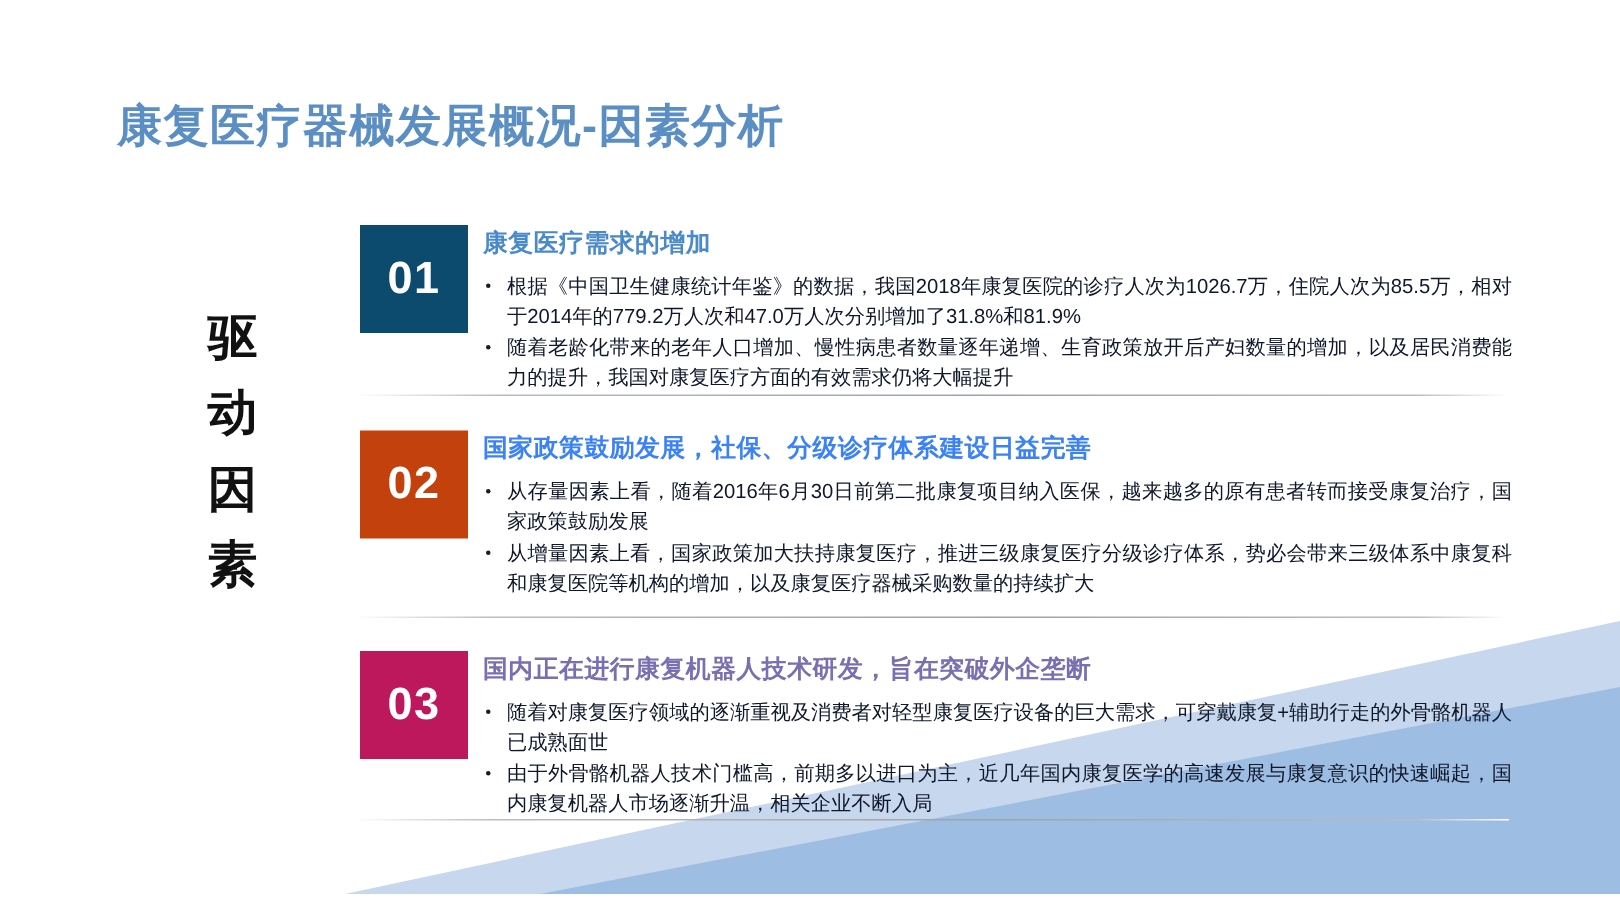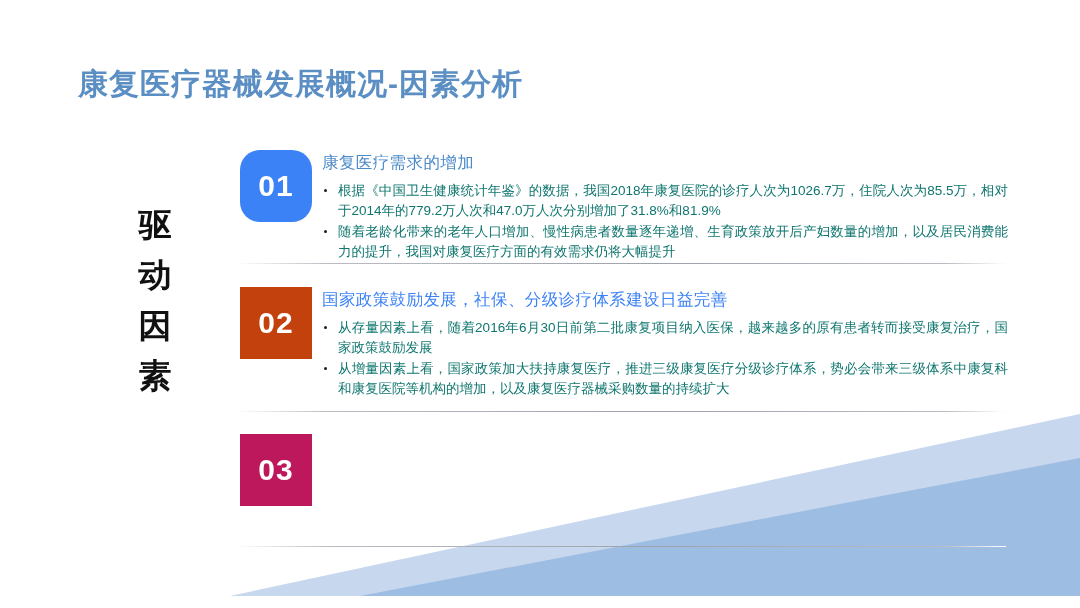--- a/index.html
+++ b/index.html
@@ -80,37 +80,37 @@
     justify-content: center;
     letter-spacing: 1px;
   }
 
   .block-body {
     margin-left: 82px;
   }
 
   .block-heading {
     font-size: 16.5px;
-    font-weight: normal;
+    font-weight: bold;
     line-height: 1.3;
     margin: 2px 0 8px 0;
     letter-spacing: 0.4px;
   }
 
   .bullets {
     list-style: none;
     margin: 0;
     padding: 0;
   }
   .bullets li {
     position: relative;
     padding-left: 16px;
     font-size: 13.5px;
     line-height: 19.5px;
-    color: #0f766e;
+    color: #0f172a;
     margin-bottom: 2px;
     text-align: justify;
   }
   .bullets li::before {
     content: "";
     position: absolute;
     left: 2px;
     top: 8px;
     width: 3px;
     height: 3px;
@@ -143,21 +143,21 @@
   <div id="title" style="color: rgb(91, 143, 196);">康复医疗器械发展概况-因素分析</div>
 
   <div id="vertical-label">
     <span>驱</span>
     <span>动</span>
     <span>因</span>
     <span>素</span>
   </div>
 
   <div class="block" id="block-0">
-    <div class="num-box" style="background: #3b82f6; border-radius: 20px;">01</div>
+    <div class="num-box" style="background: #0c4a6e;">01</div>
     <div class="block-body">
       <div class="block-heading" style="color: rgb(74, 138, 201);">康复医疗需求的增加</div>
       <ul class="bullets">
         <li>根据《中国卫生健康统计年鉴》的数据，我国2018年康复医院的诊疗人次为1026.7万，住院人次为85.5万，相对于2014年的779.2万人次和47.0万人次分别增加了31.8%和81.9%</li>
         <li>随着老龄化带来的老年人口增加、慢性病患者数量逐年递增、生育政策放开后产妇数量的增加，以及居民消费能力的提升，我国对康复医疗方面的有效需求仍将大幅提升</li>
       </ul>
     </div>
   </div>
 
   <div class="separator" id="sep-0"></div>
@@ -170,17 +170,24 @@
         <li>从存量因素上看，随着2016年6月30日前第二批康复项目纳入医保，越来越多的原有患者转而接受康复治疗，国家政策鼓励发展</li>
         <li>从增量因素上看，国家政策加大扶持康复医疗，推进三级康复医疗分级诊疗体系，势必会带来三级体系中康复科和康复医院等机构的增加，以及康复医疗器械采购数量的持续扩大</li>
       </ul>
     </div>
   </div>
 
   <div class="separator" id="sep-1"></div>
 
   <div class="block" id="block-2">
     <div class="num-box" style="background: #be185d;">03</div>
+    <div class="block-body">
+      <div class="block-heading" style="color: rgb(122, 111, 176);">国内正在进行康复机器人技术研发，旨在突破外企垄断</div>
+      <ul class="bullets">
+        <li>随着对康复医疗领域的逐渐重视及消费者对轻型康复医疗设备的巨大需求，可穿戴康复+辅助行走的外骨骼机器人已成熟面世</li>
+        <li>由于外骨骼机器人技术门槛高，前期多以进口为主，近几年国内康复医学的高速发展与康复意识的快速崛起，国内康复机器人市场逐渐升温，相关企业不断入局</li>
+      </ul>
+    </div>
   </div>
 
   <div class="separator" id="sep-2"></div>
 
 </div>
 
 </body></html>

